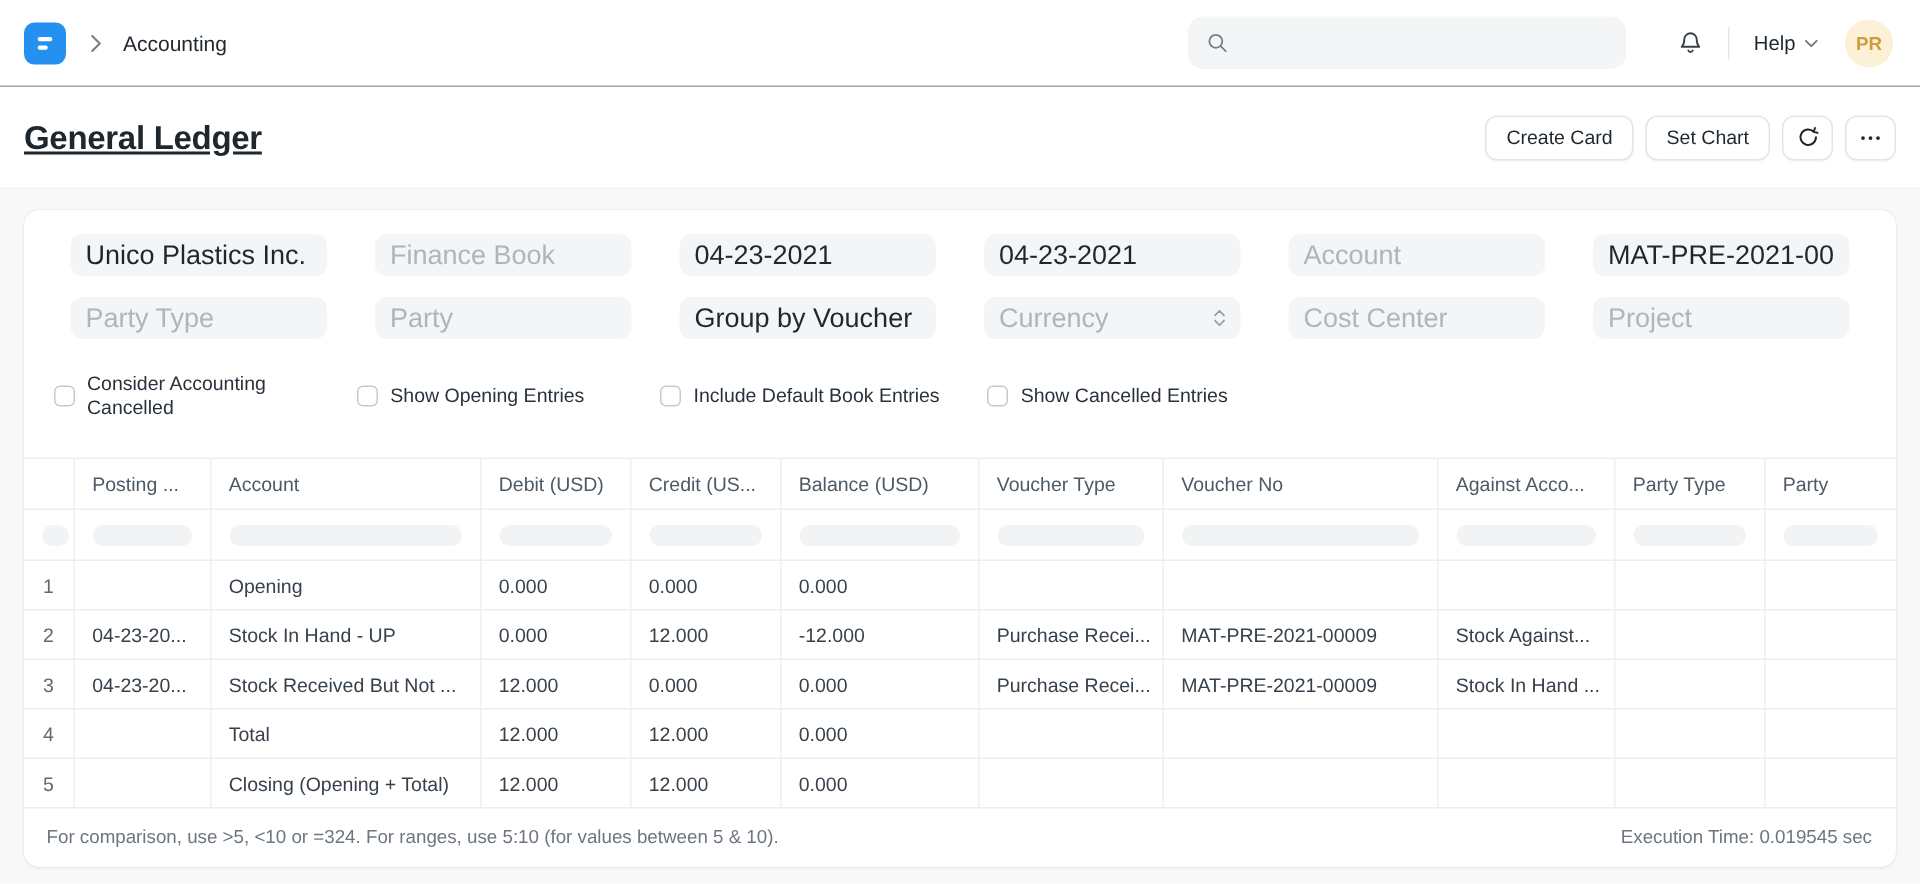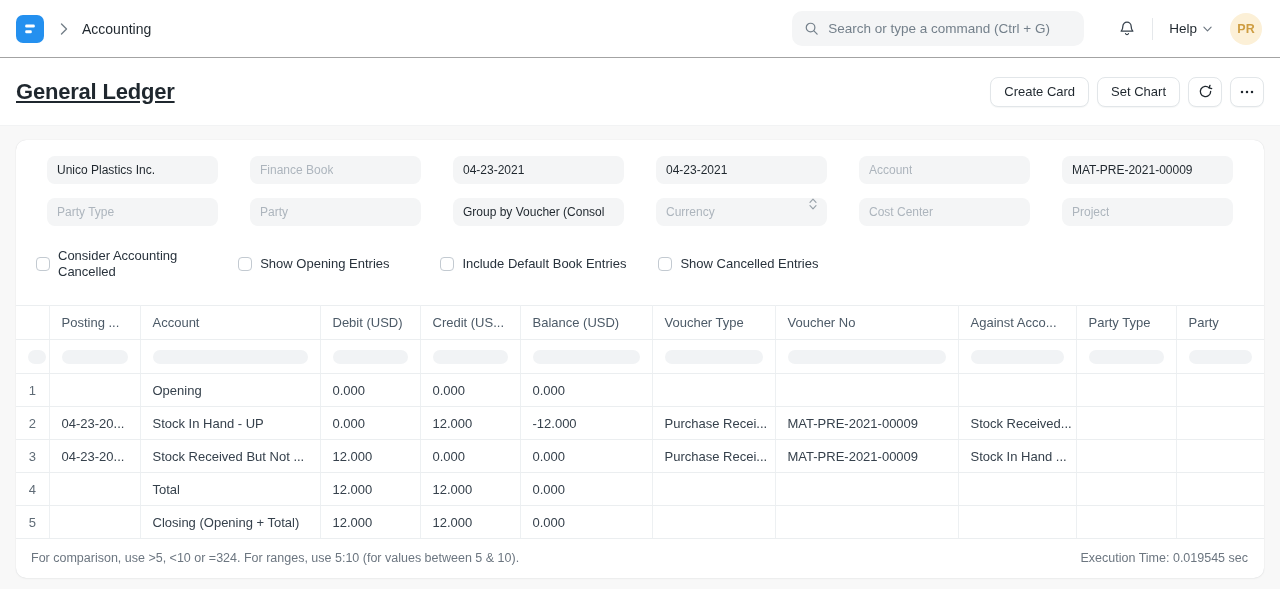--- a/index.html
+++ b/index.html
@@ -62,23 +62,23 @@
     box-shadow: 0 0 1px rgba(25,39,52,0.18), 0 1px 2px rgba(25,39,52,0.04);
     overflow: hidden;
   }
   .filter-area { padding: 16px 31px 0; }
   .filter-grid {
     display: grid; grid-template-columns: repeat(6, 1fr);
     column-gap: 32px; row-gap: 14px;
   }
   .field {
     height: 28px; background: #F4F5F6; border-radius: 8px; padding: 0 10px;
-    font-size: 12px; line-height: 28px; color: #1F272E;
+    font-size: 18px; line-height: 28px; color: #1F272E;
     white-space: nowrap; overflow: hidden; cursor: text;
-    display: flex; align-items: flex-start; justify-content: space-between;
+    display: flex; align-items: center; justify-content: space-between;
   }
   .field span { overflow: hidden; white-space: nowrap; }
   .field.is-placeholder { color: #ADB5BD; }
   .checkbox-row {
     display: grid; grid-template-columns: repeat(6, 1fr);
     column-gap: 32px; margin: 21px 0 0 -11px; min-height: 33px;
   }
   .check-item { display: flex; align-items: center; gap: 8px; cursor: pointer; }
   .checkbox {
     width: 14px; height: 14px; border: 1px solid #C3CAD1; border-radius: 4px;
@@ -134,21 +134,20 @@
   <span class="crumb-label">Accounting</span>
 
   <div class="nav-right">
     <div class="searchbar">
       <span>
         <svg width="15" height="15" viewBox="0 0 16 16" fill="none">
           <circle cx="7" cy="7" r="4.6" stroke="#74808B" stroke-width="1.3"></circle>
           <path d="M10.6 10.6L14 14" stroke="#74808B" stroke-width="1.3" stroke-linecap="round"></path>
         </svg>
       </span>
-      <input type="text" placeholder="Search or type a command (Ctrl + G)" style="">
     </div>
     <span class="bell-btn">
       <svg width="18" height="19" viewBox="0 0 20 20" fill="none" stroke="#36414C" stroke-width="1.4" stroke-linecap="round" stroke-linejoin="round">
         <path d="M10 3a4.6 4.6 0 0 0-4.6 4.6c0 3.4-1.2 4.7-1.9 5.4h13c-.7-.7-1.9-2-1.9-5.4A4.6 4.6 0 0 0 10 3z"></path>
         <path d="M8.4 15.7a1.7 1.7 0 0 0 3.2 0"></path>
       </svg>
     </span>
     <span class="nav-divider"></span>
     <span class="help">
       <span>Help</span>
@@ -337,21 +336,21 @@
         </tr>
         <tr>
           <td class="idx-col">2</td>
           <td>04-23-20...</td>
           <td>Stock In Hand - UP</td>
           <td class="num">0.000</td>
           <td class="num">12.000</td>
           <td class="num">-12.000</td>
           <td>Purchase Recei...</td>
           <td>MAT-PRE-2021-00009</td>
-          <td>Stock Received...</td>
+          <td>Stock Against...</td>
           <td></td>
           <td></td>
         </tr>
         <tr>
           <td class="idx-col">3</td>
           <td>04-23-20...</td>
           <td>Stock Received But Not ...</td>
           <td class="num">12.000</td>
           <td class="num">0.000</td>
           <td class="num">0.000</td>

